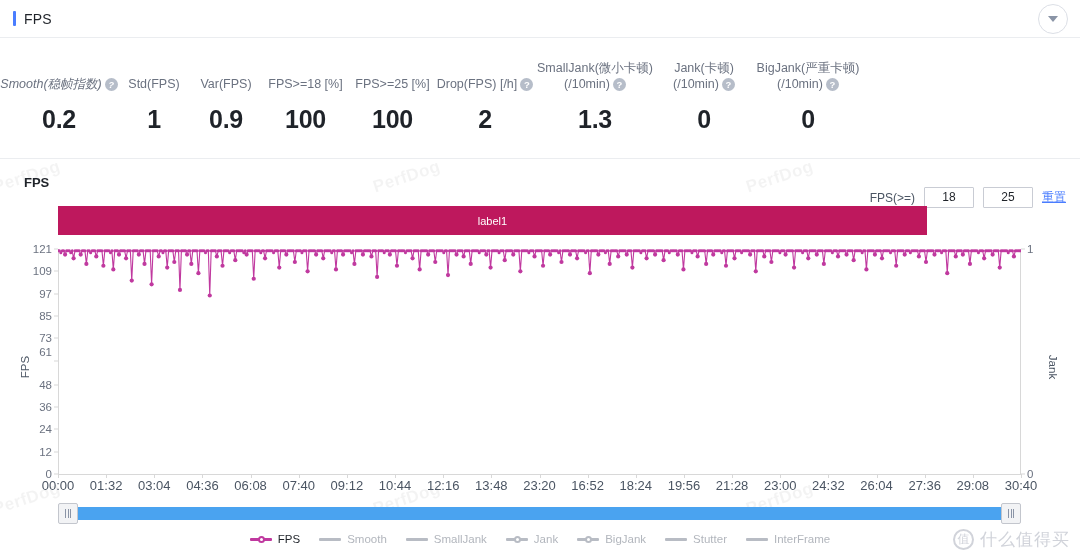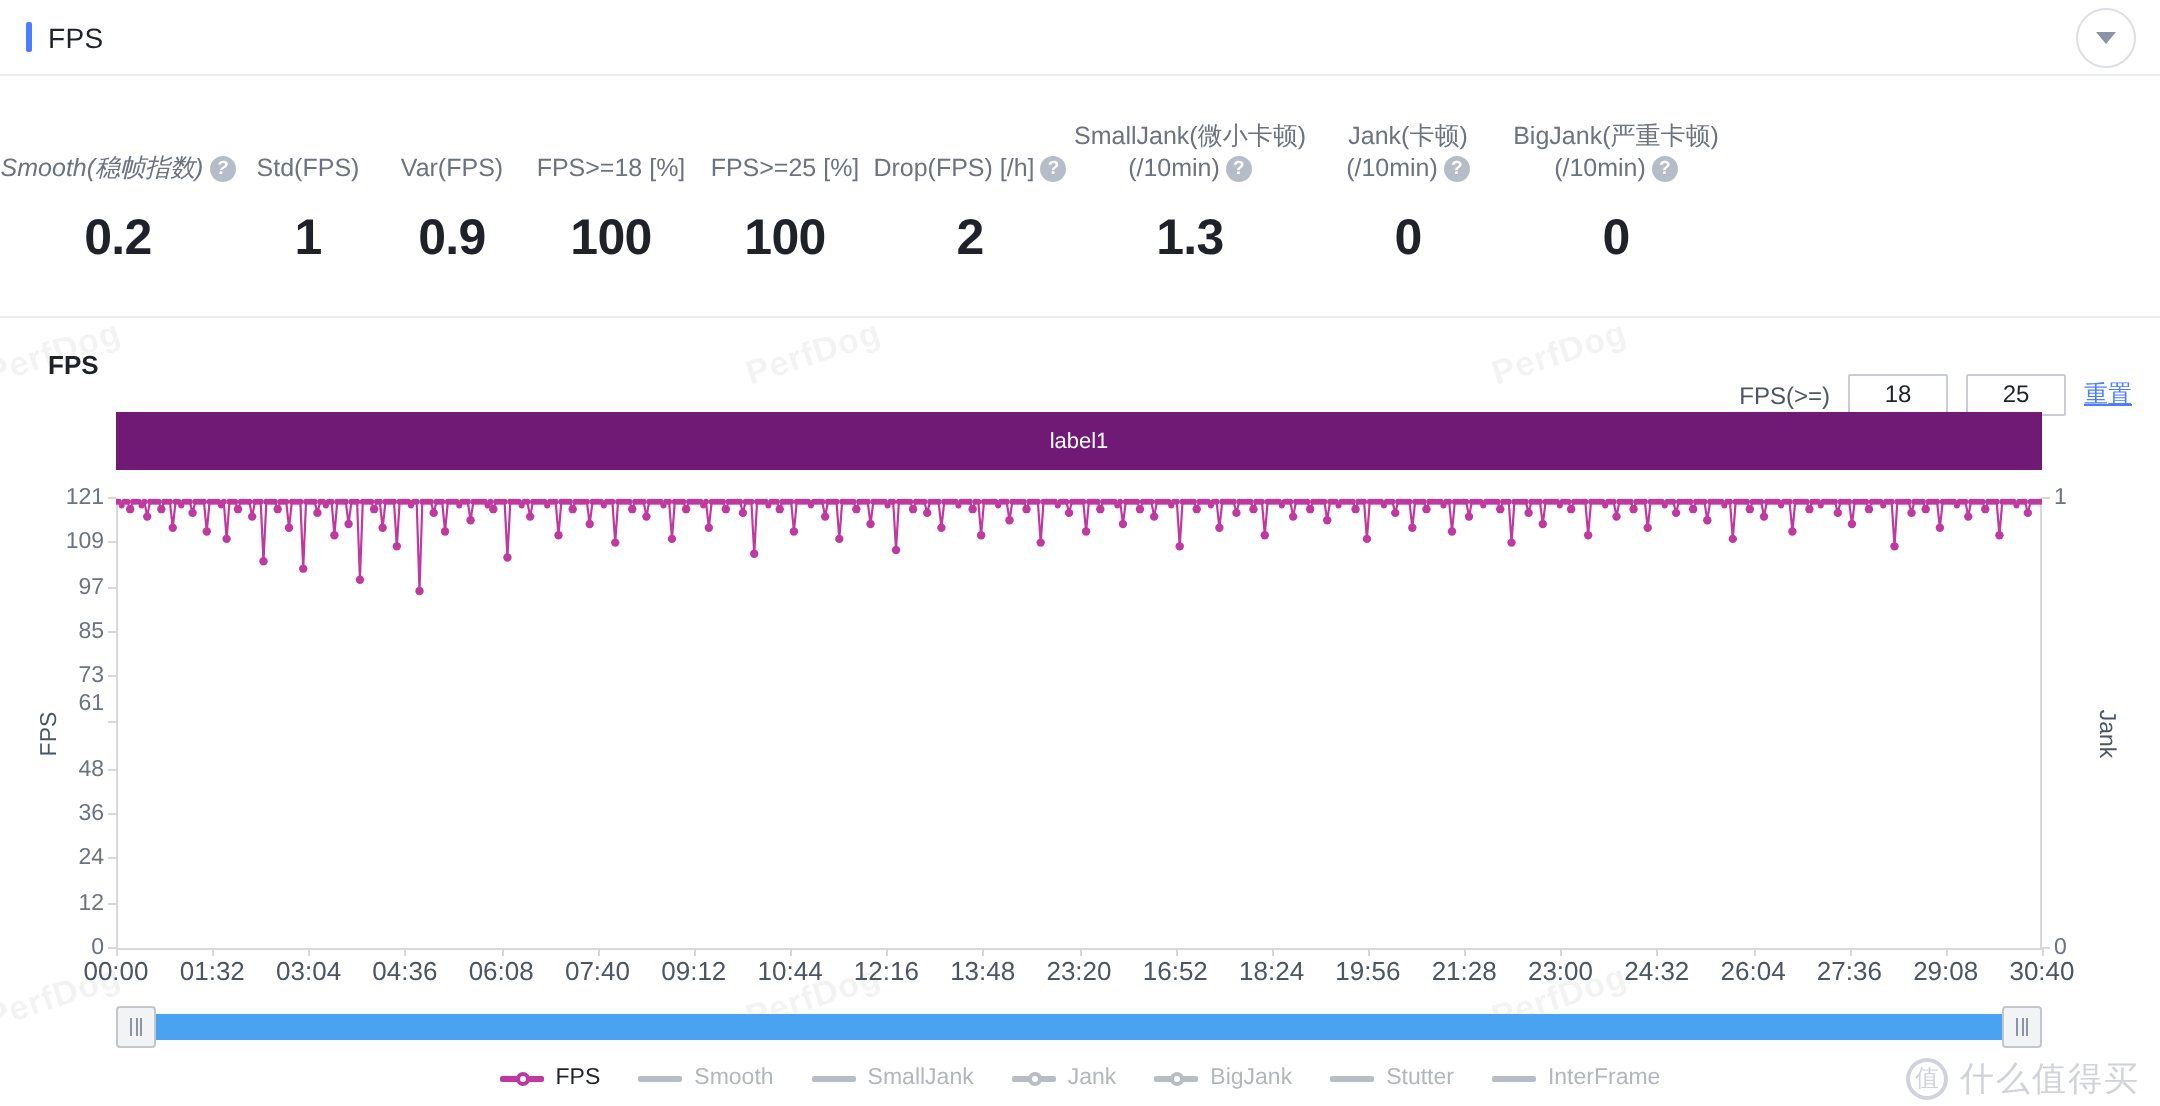--- a/index.html
+++ b/index.html
@@ -80,22 +80,22 @@
   }
   .fps-controls .lbl { font-size: 12px; color: #4b5563; }
   .fps-input {
     width: 50px; height: 21px; border: 1px solid #c9ccd4; background: #fff;
     font-size: 12px; color: #1f2329; text-align: center; line-height: 19px;
     border-radius: 1px;
   }
   .reset-link { font-size: 12px; color: #4a7dff; text-decoration: underline; }
 
   .label-bar {
-    position: absolute; left: 58px; top: 47px; width: 963px; height: 29px;
-    background: #701a75; display: flex; align-items: center; justify-content: center;
+    position: absolute; left: 58px; top: 47px; width: 869px; height: 29px;
+    background: #be185d; display: flex; align-items: center; justify-content: center;
   }
   .label-bar span { font-size: 11px; color: #fff; }
 
   
   .plot {
     position: absolute; left: 58px; top: 90px; width: 963px; height: 387px;
   }
   .axis-left-line, .axis-right-line {
     position: absolute; top: 0; width: 1px; height: 225px; background: #d8d8d8;
   }

